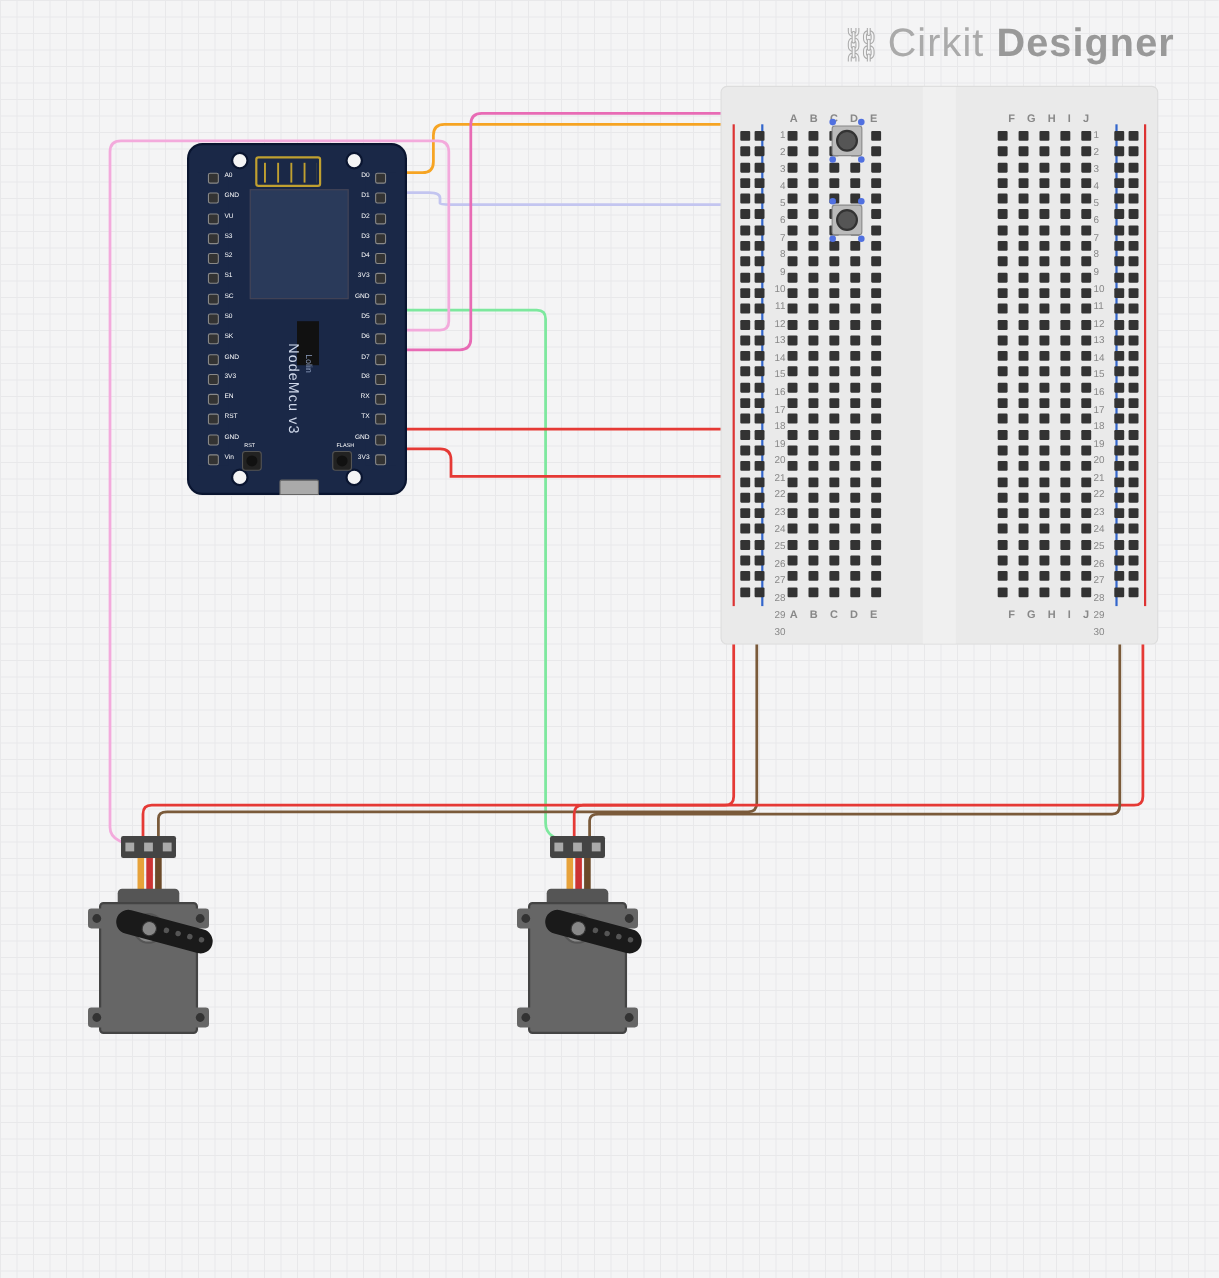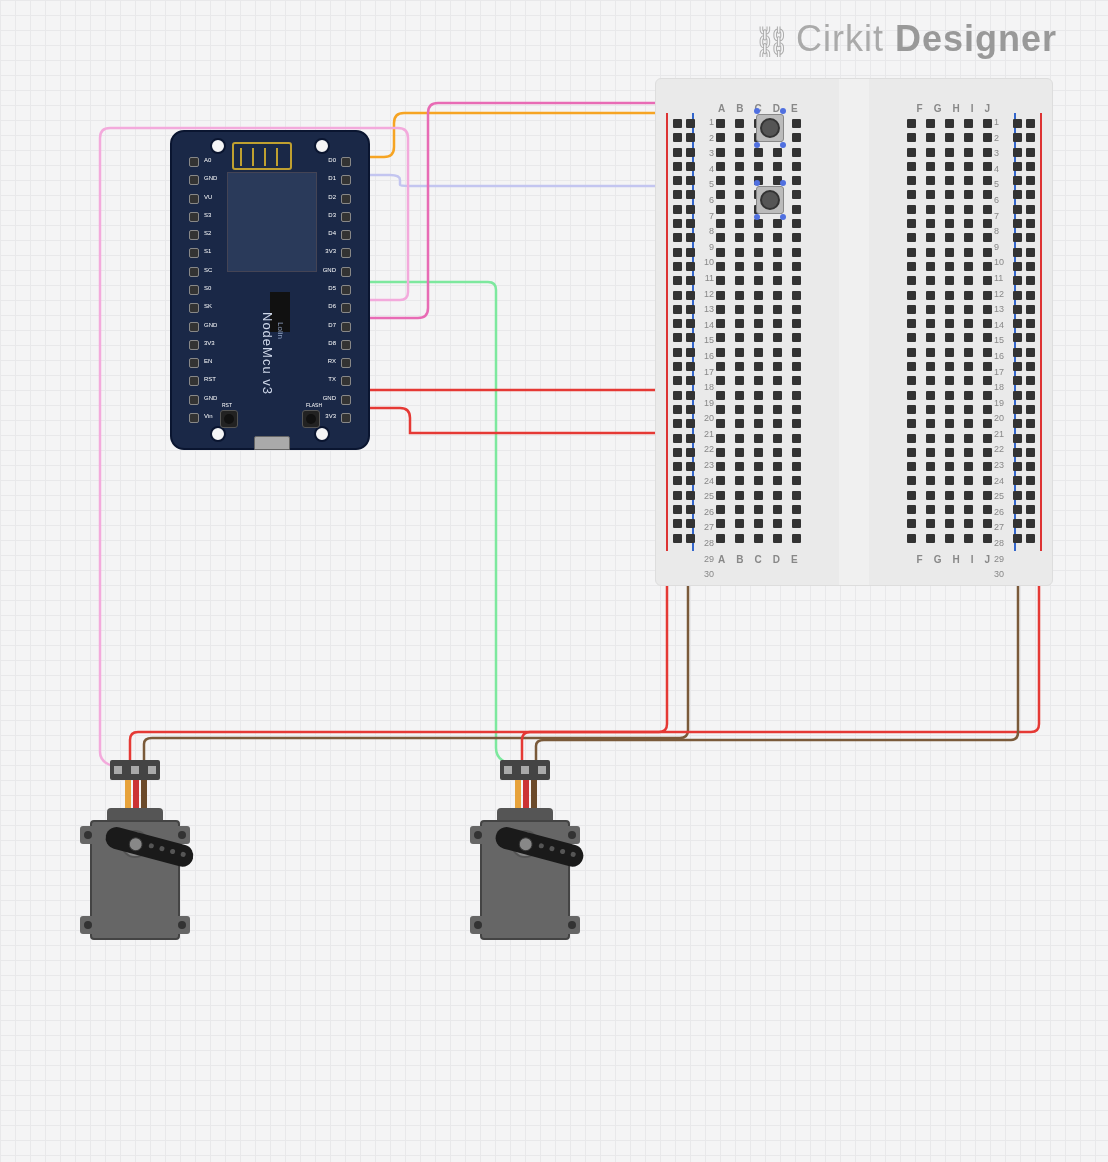--- a/index.html
+++ b/index.html
@@ -6,21 +6,21 @@
   body { background: #f4f4f5; font-family: Arial, sans-serif; width: 1108px; height: 1162px; position: relative; overflow: hidden; }
   
   
   .grid-bg { position: absolute; inset: 0; 
     background-image: 
       linear-gradient(to right, #e8e8ea 1px, transparent 1px),
       linear-gradient(to bottom, #e8e8ea 1px, transparent 1px);
     background-size: 15px 15px; }
   
   
-  .logo { position: absolute; top: 18px; right: 51px; font-size: 36px; font-weight: 300; color: #aaa; letter-spacing: 1px; }
+  .logo { position: absolute; top: 18px; right: 40px; font-size: 36px; font-weight: 300; color: #aaa; letter-spacing: 1px; }
   .logo .icon-part { font-size: 30px; vertical-align: middle; color: #aaa; margin-right: 4px; }
   .logo .bold { font-weight: 700; color: #999; }
   
   
   .nodemcu { position: absolute; left: 170px; top: 130px; width: 200px; height: 320px; background: #1a2847; border-radius: 14px; border: 2px solid #0a1530; }
   .nodemcu .pin-col-left, .nodemcu .pin-col-right { position: absolute; width: 28px; top: 25px; bottom: 25px; background: #1a2847; display: flex; flex-direction: column; justify-content: space-between; }
   .nodemcu .pin-col-left { left: 8px; }
   .nodemcu .pin-col-right { right: 8px; }
   .nodemcu .pin { width: 10px; height: 10px; background: #333; border: 1px solid #888; border-radius: 2px; margin: 0 auto; position: relative; }
   .pin-col-left .pin-label { position: absolute; left: 14px; top: -1px; font-size: 6px; color: #fff; white-space: nowrap; }

